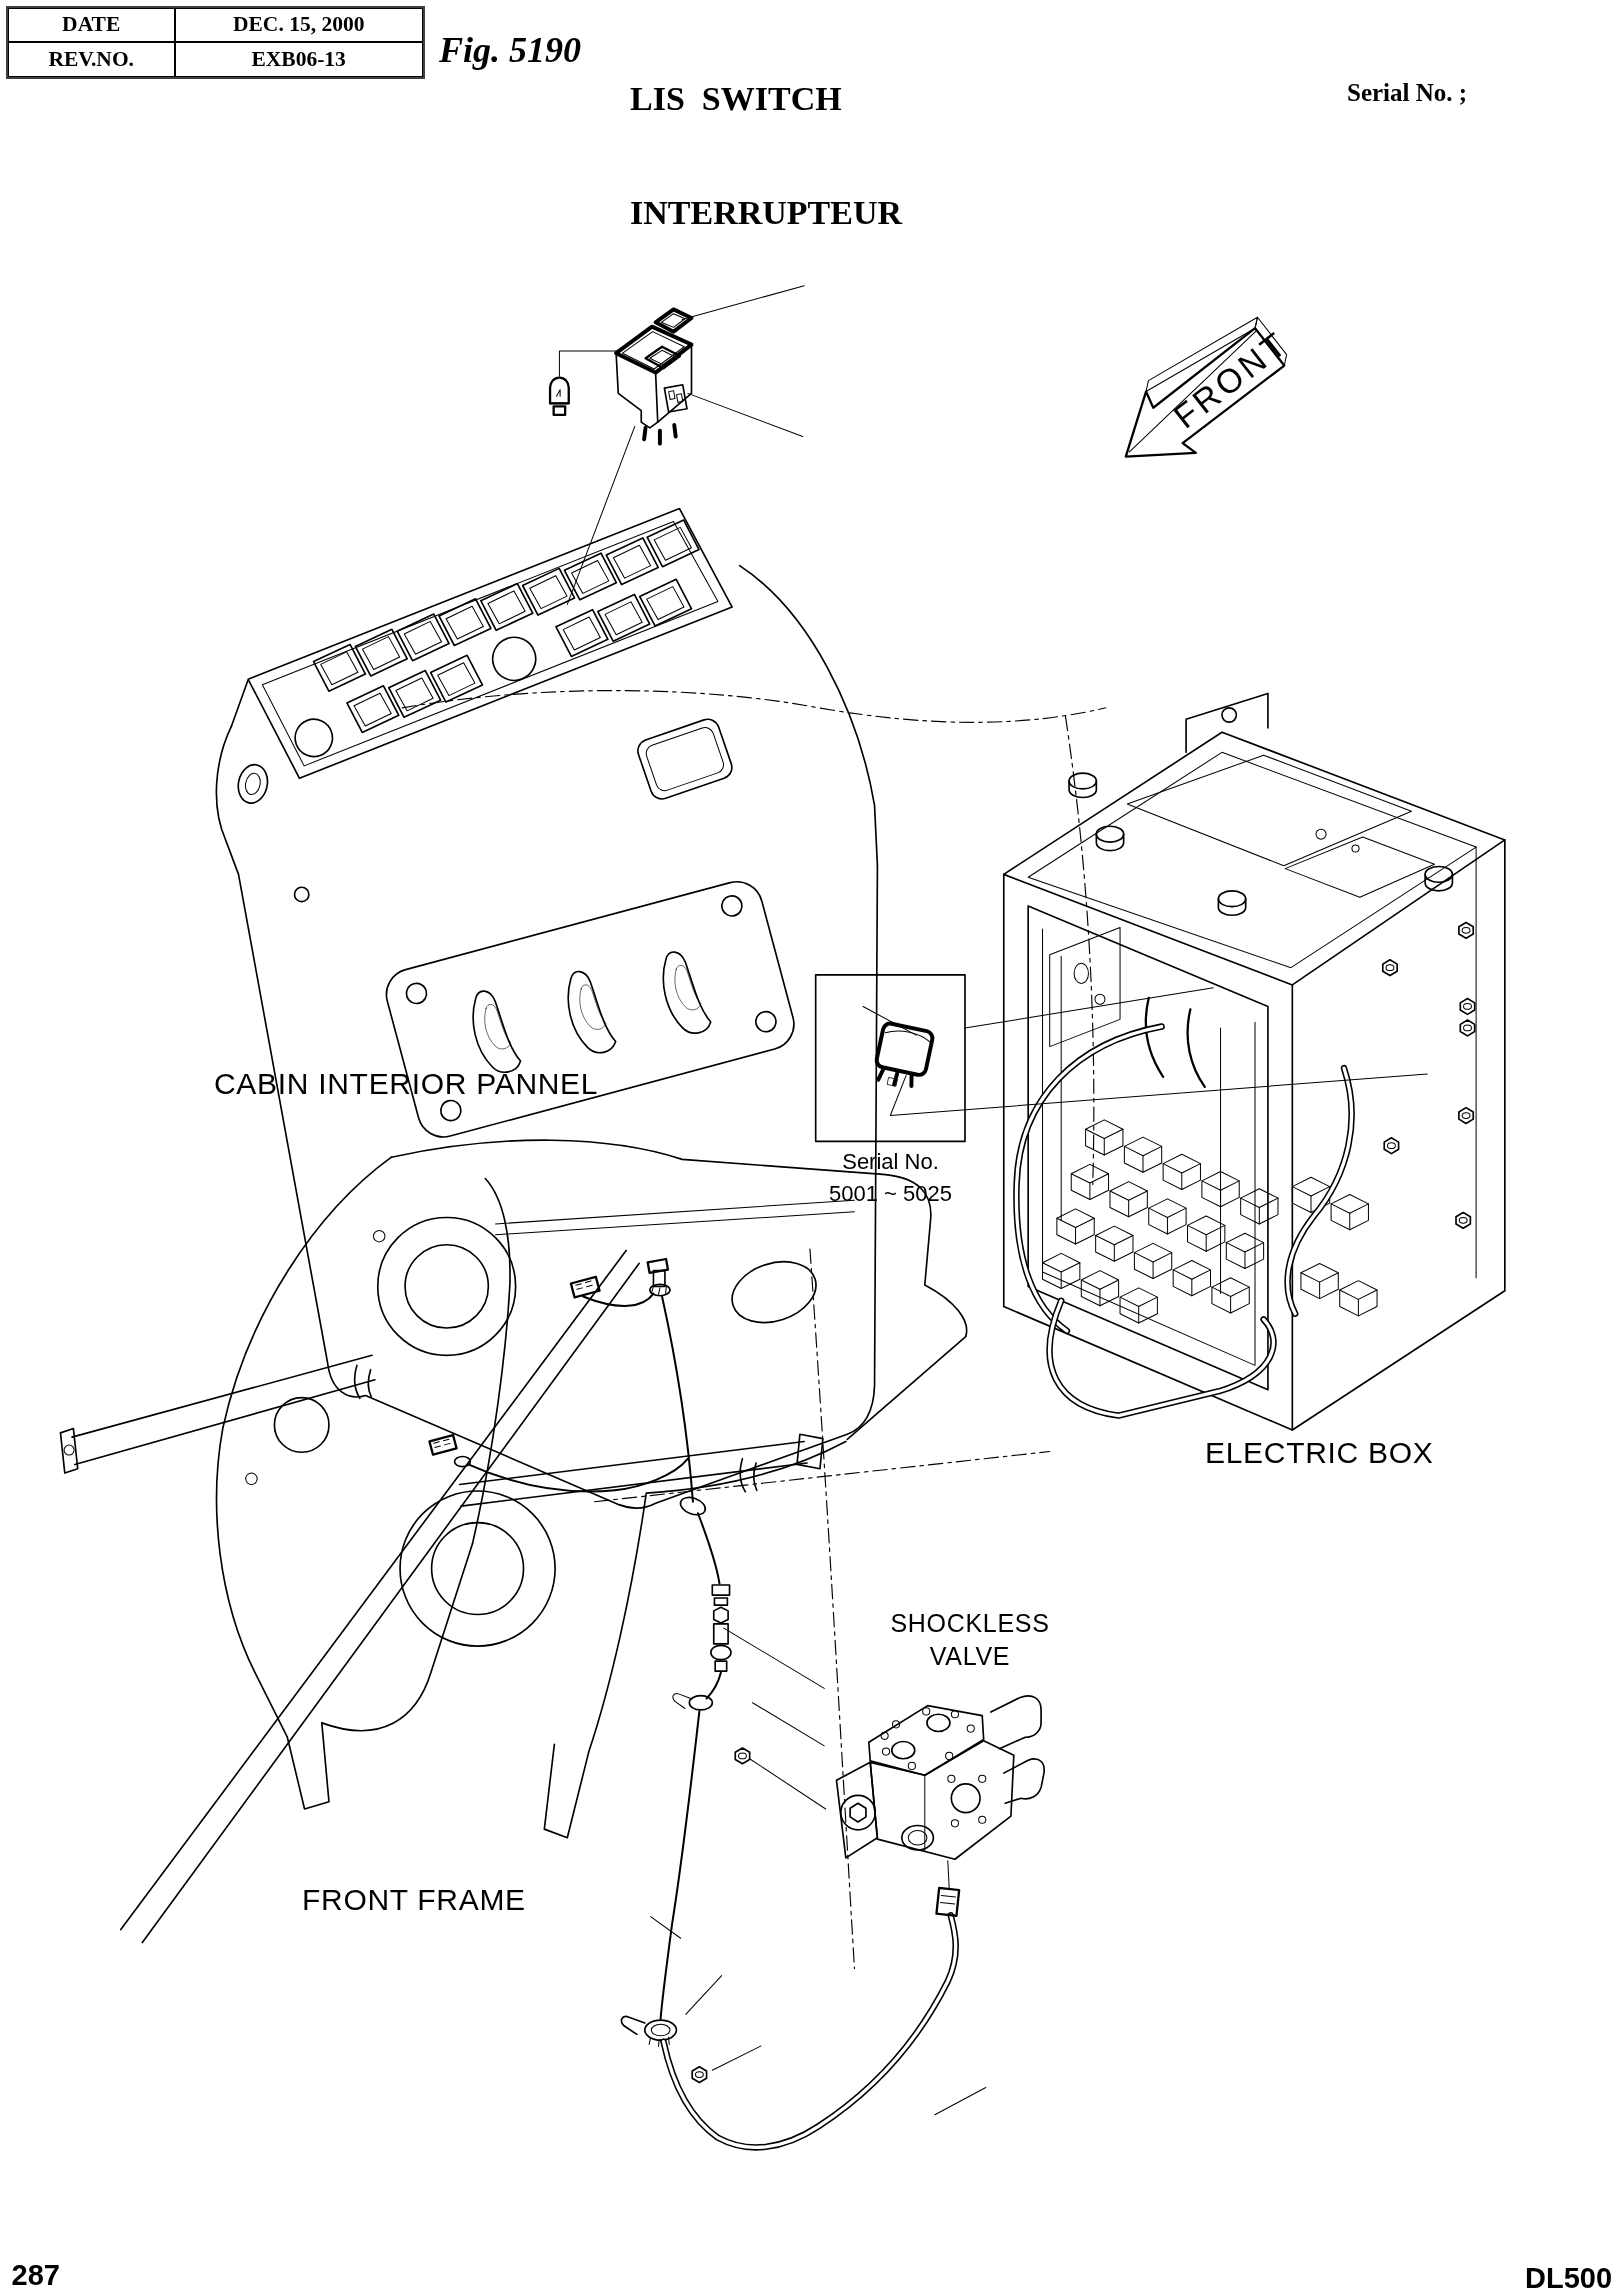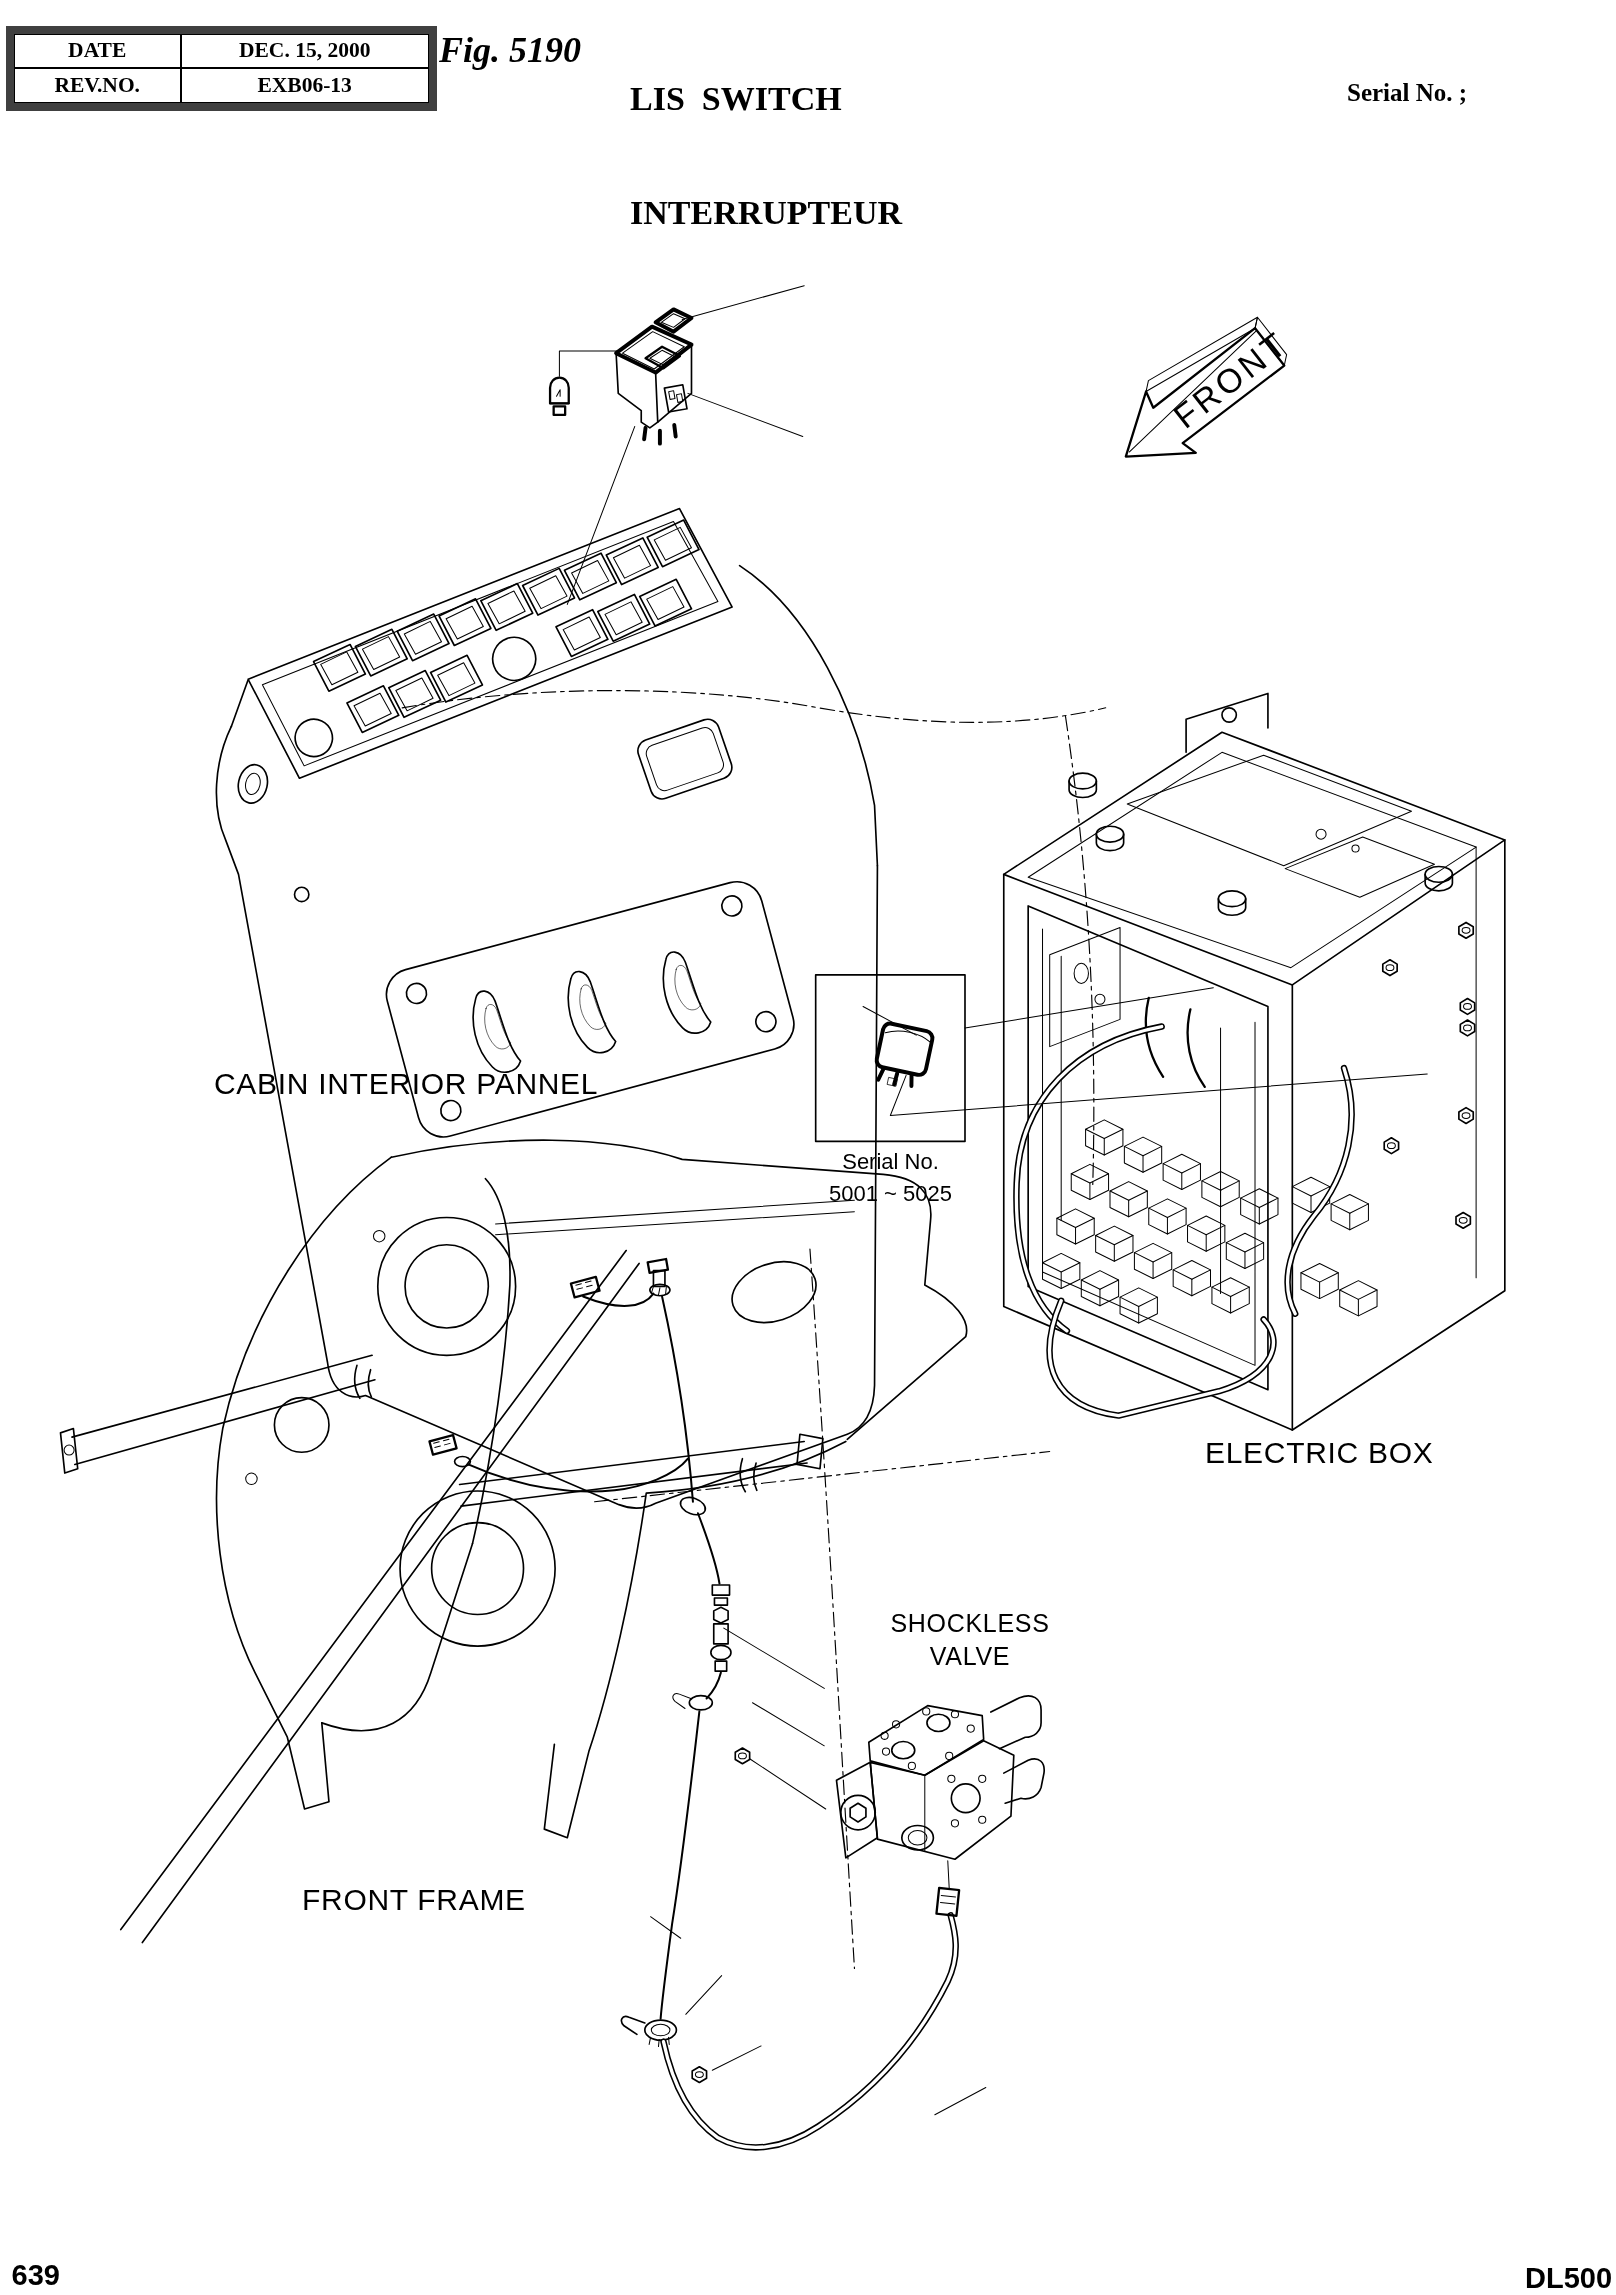--- a/index.html
+++ b/index.html
@@ -1,21 +1,21 @@
 <!DOCTYPE html>
 <html style="font-size:11.5px"><head>
 <meta charset="utf-8">
 <style>
   html,body{margin:0;padding:0;background:#888;}
   #page{position:relative;width:1617px;height:2295px;background:#ffffff;overflow:hidden;
         font-family:"Liberation Sans",sans-serif;color:#000;}
   
-  .htable{position:absolute;left:5.7px;top:5.7px;width:415px;height:69px;border:8px solid #404040;
+  .htable{position:absolute;left:5.7px;top:5.7px;width:415px;height:69px;border:2px solid #404040;
           display:grid;grid-template-columns:167px 1fr;grid-template-rows:1fr 1fr;
-          font-family:"Liberation Serif",serif;font-weight:bold;font-size:21.5px;margin-top:20px;}
+          font-family:"Liberation Serif",serif;font-weight:bold;font-size:21.5px;}
   .hcell{display:flex;align-items:center;justify-content:center;border:1.4px solid #000;}
   
   .figprefix{position:absolute;left:439px;top:29px;font-family:"Liberation Serif",serif;
              font-weight:bold;font-size:36px;white-space:pre;font-style:italic;}
   .titleblock{position:absolute;left:630px;top:4.3px;font-family:"Liberation Serif",serif;
               font-weight:bold;font-size:34px;line-height:38px;white-space:pre;}
   .serialno{position:absolute;left:1347px;top:79px;font-family:Liberation Serif, serif;
             font-weight:bold;font-size:25px;white-space:nowrap;}
   
   .lbl{position:absolute;font-size:30px;white-space:nowrap;letter-spacing:0.7px;}
@@ -387,17 +387,17 @@
 
   <div class="lbl" style="left:1205px;top:1436px;">ELECTRIC BOX</div>
 
   <div class="shocklbl">
     <div>SHOCKLESS</div>
     <div>VALVE</div>
   </div>
 
   <div class="lbl" style="left:302px;top:1883px;">FRONT FRAME</div>
 
-  <div class="pageno">639</div>
+  <div class="pageno">287</div>
   <div class="model">DL500</div>
 
 </div>
 
 
 </body></html>

